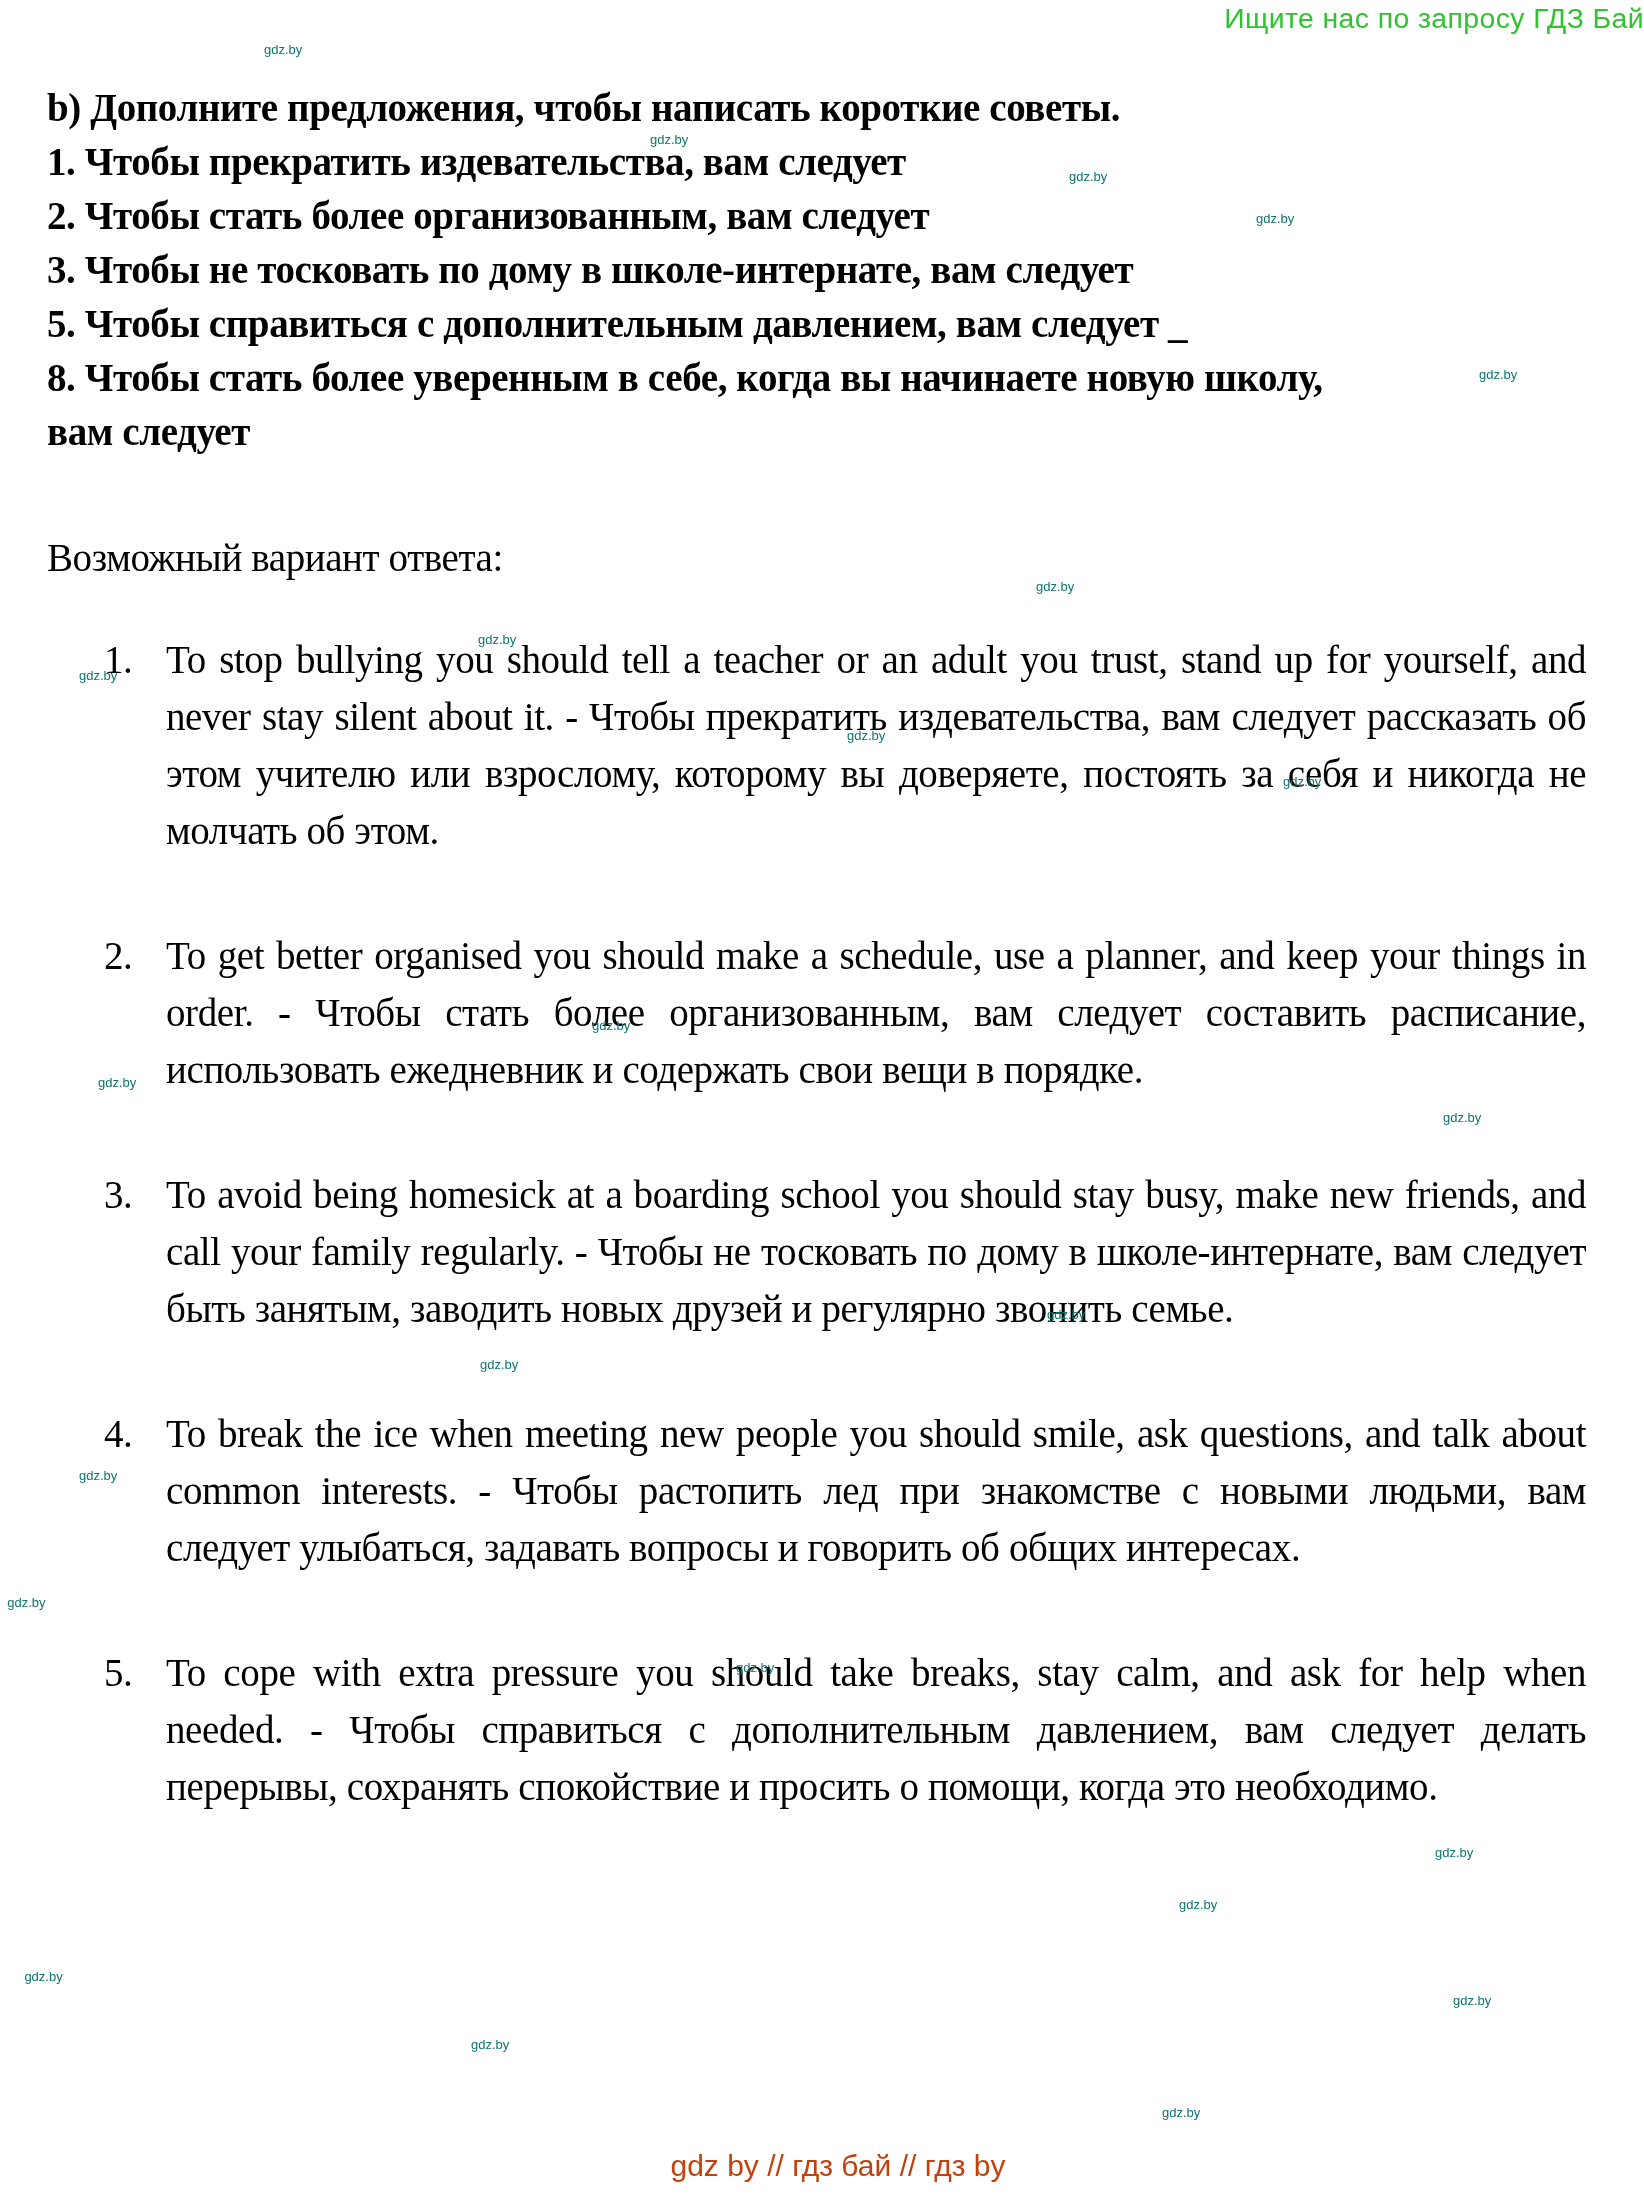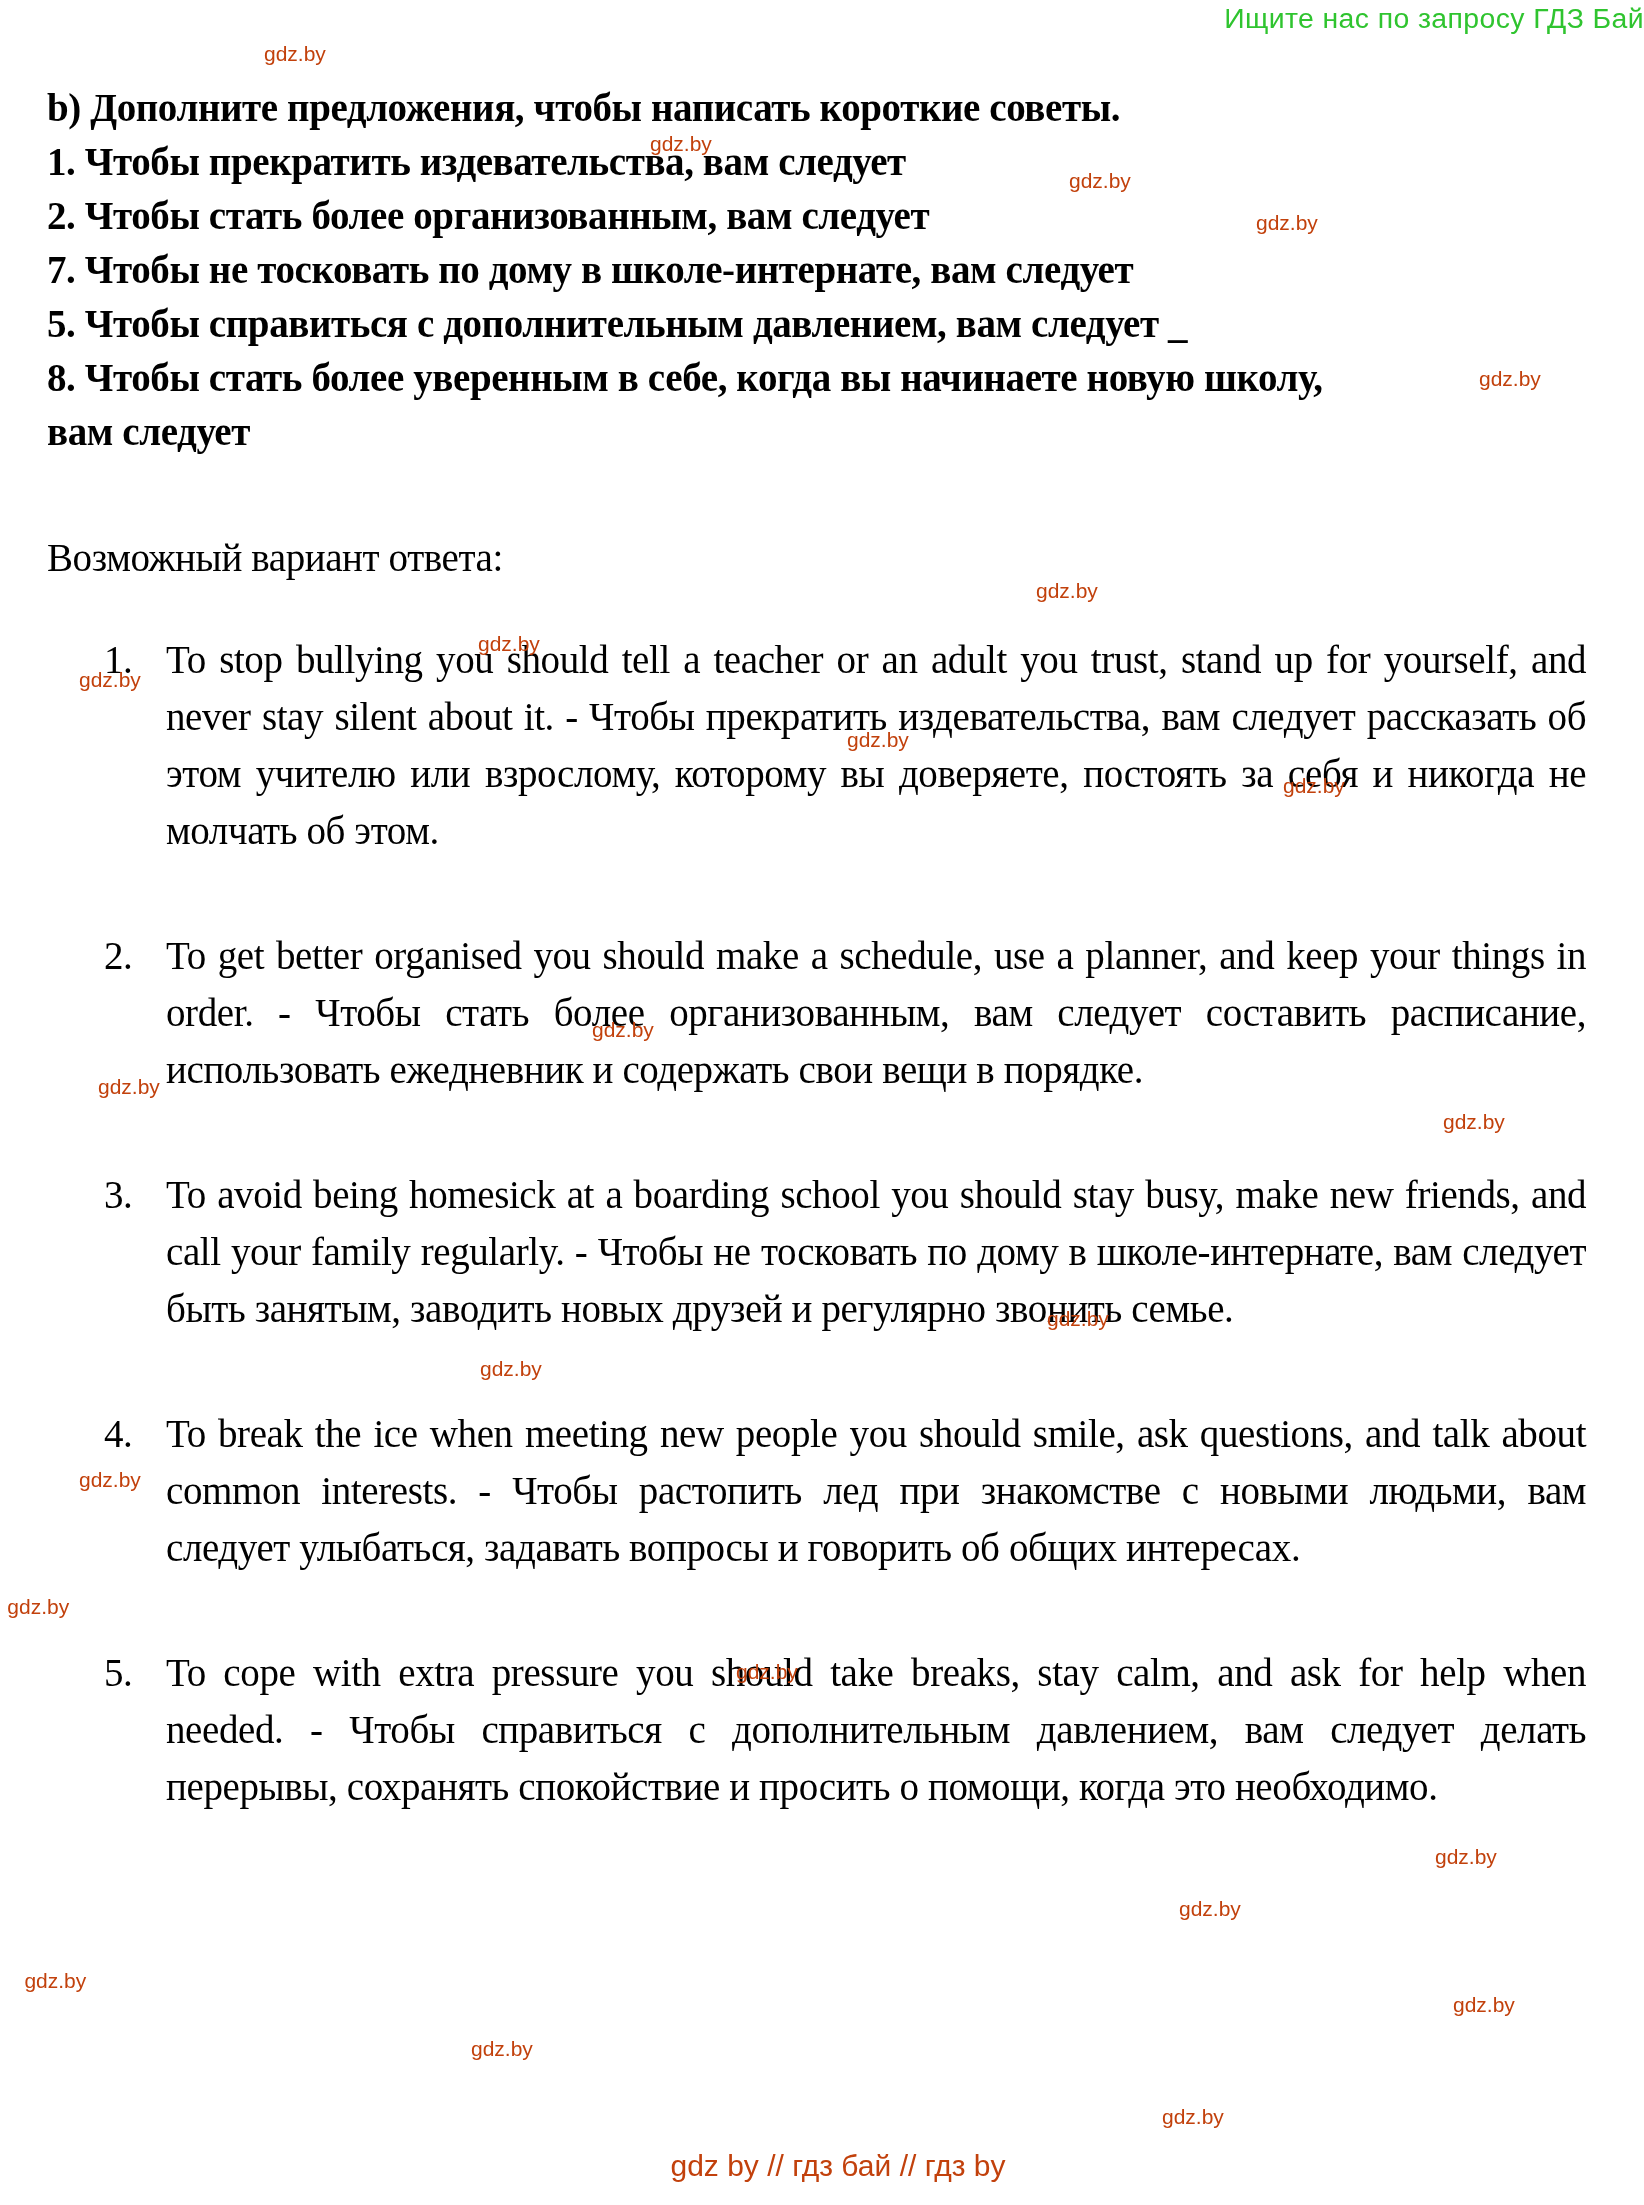--- a/index.html
+++ b/index.html
@@ -62,22 +62,22 @@
   }
   .a-text {
     flex: 1;
     text-align: justify;
     padding-right: 4.9px;
   }
 
   .watermark {
     position: absolute;
     font-family: "Liberation Sans", sans-serif;
-    font-size: 21px;
-    color: #c2410c;
+    font-size: 13px;
+    color: #0f766e;
     white-space: nowrap;
   }
 
   .footer {
     position: absolute;
     top: 2149px; left: 16px;
     width: 100%;
     text-align: center;
     font-family: "Liberation Sans", sans-serif;
     font-size: 30px;
@@ -87,21 +87,21 @@
 </head>
 <body>
 
 <div class="banner">Ищите нас по запросу ГДЗ Бай</div>
 
 <div class="content">
   <div class="task-heading">b) Дополните предложения, чтобы написать короткие советы.</div>
   <div id="question-list">
       <div class="q-item">1. Чтобы прекратить издевательства, вам следует</div>
       <div class="q-item">2. Чтобы стать более организованным, вам следует</div>
-      <div class="q-item">7. Чтобы не тосковать по дому в школе-интернате, вам следует</div>
+      <div class="q-item">3. Чтобы не тосковать по дому в школе-интернате, вам следует</div>
       <div class="q-item">5. Чтобы справиться с дополнительным давлением, вам следует _</div>
       <div class="q-item">8. Чтобы стать более уверенным в себе, когда вы начинаете новую школу, вам следует</div>
     </div>
   <div class="answers-intro">Возможный вариант ответа:</div>
   <div id="answer-list" class="answer-list">
       <div class="a-item">
         <div class="a-num">1.</div>
         <div class="a-text">To stop bullying you should tell a teacher or an adult you trust, stand up for yourself, and never stay silent about it. - Чтобы прекратить издевательства, вам следует рассказать об этом учителю или взрослому, которому вы доверяете, постоять за себя и никогда не молчать об этом.</div>
       </div>
       <div class="a-item">

